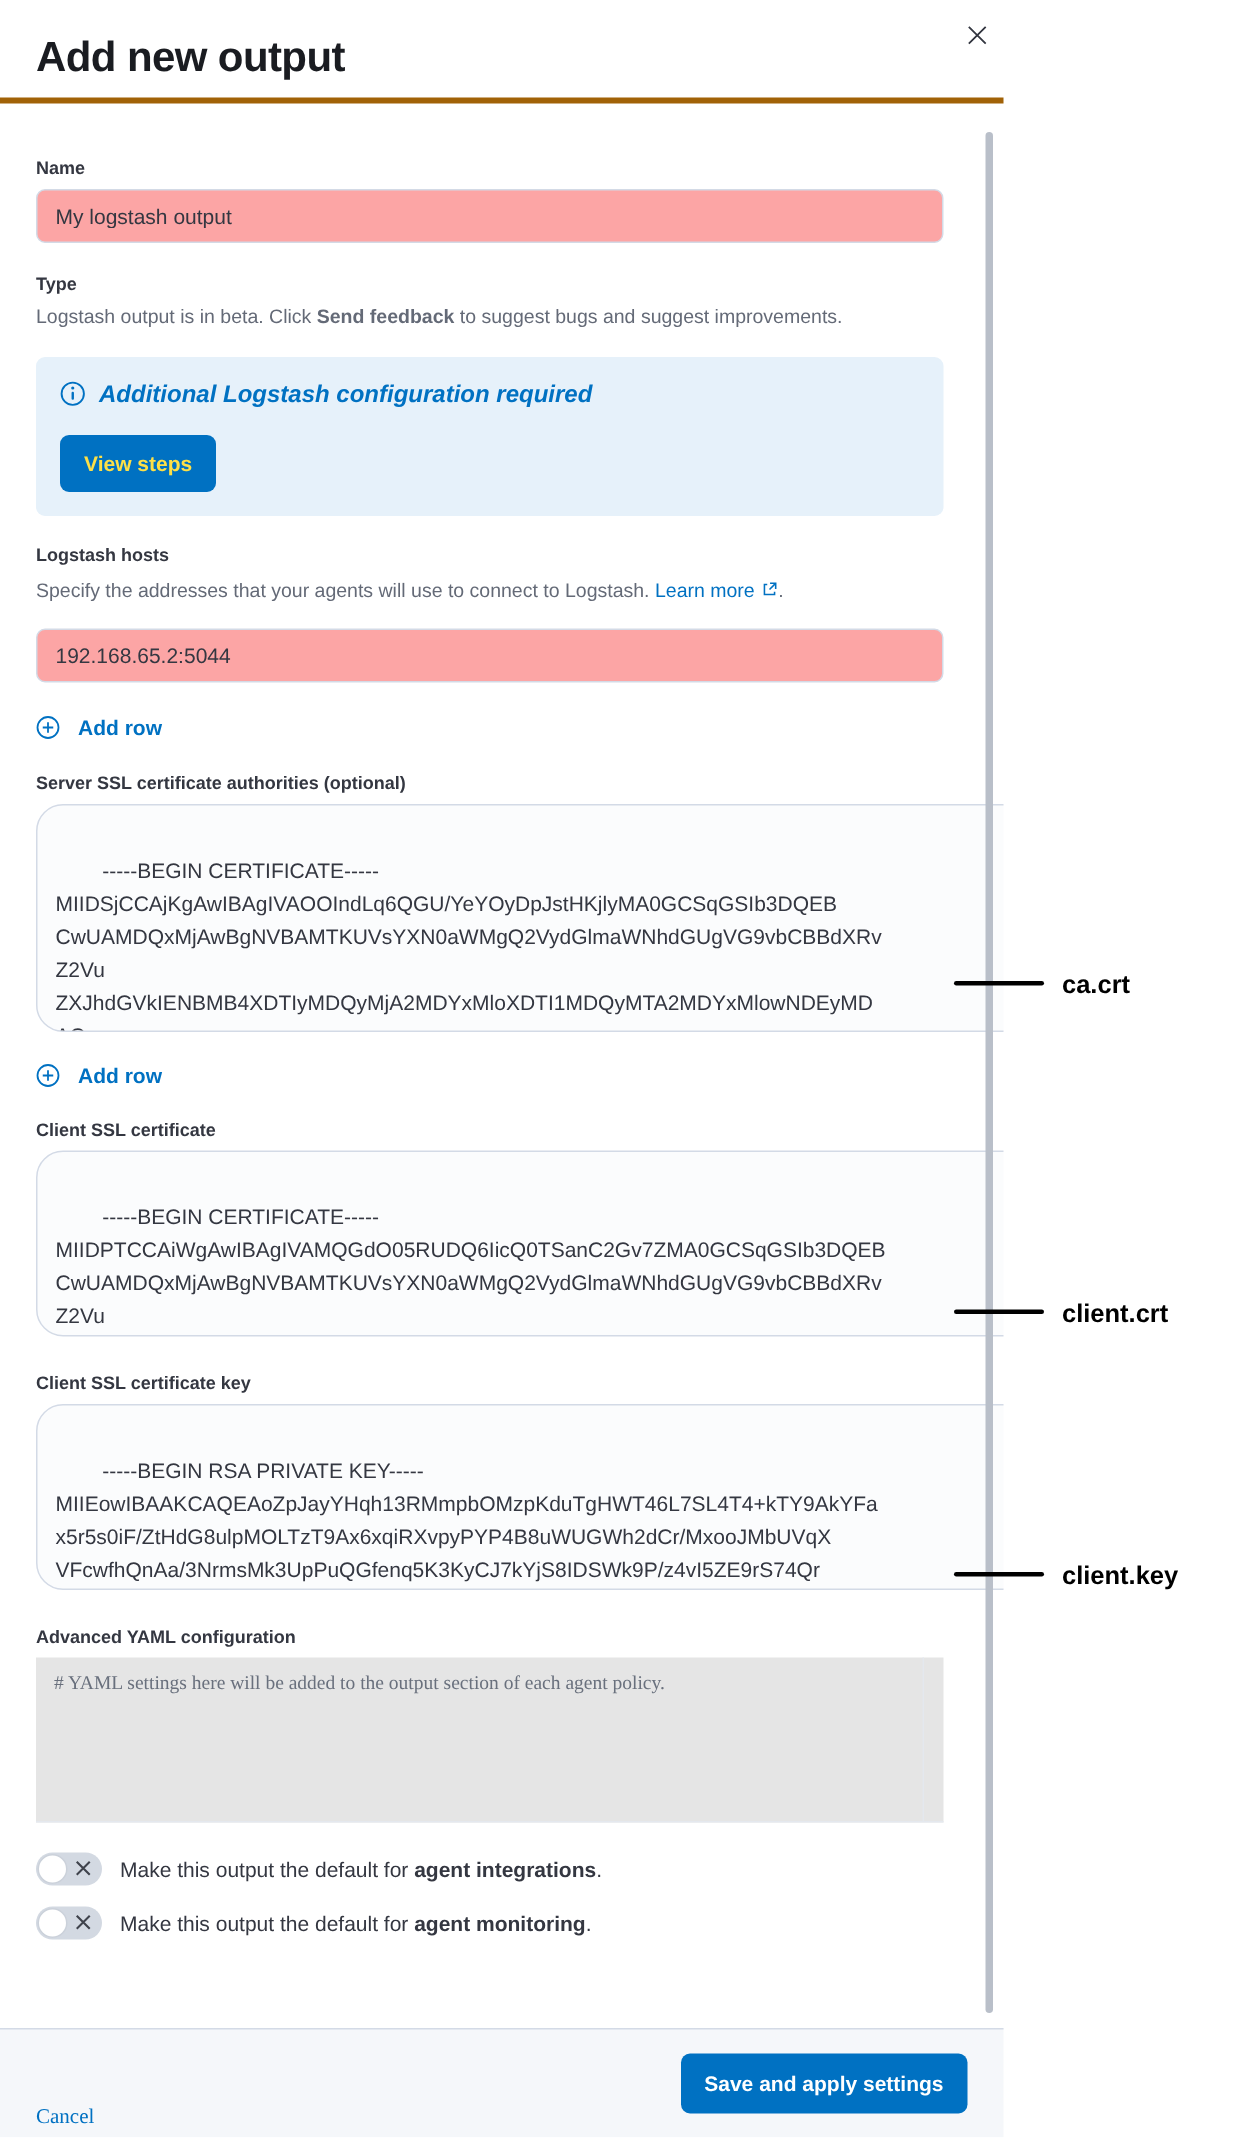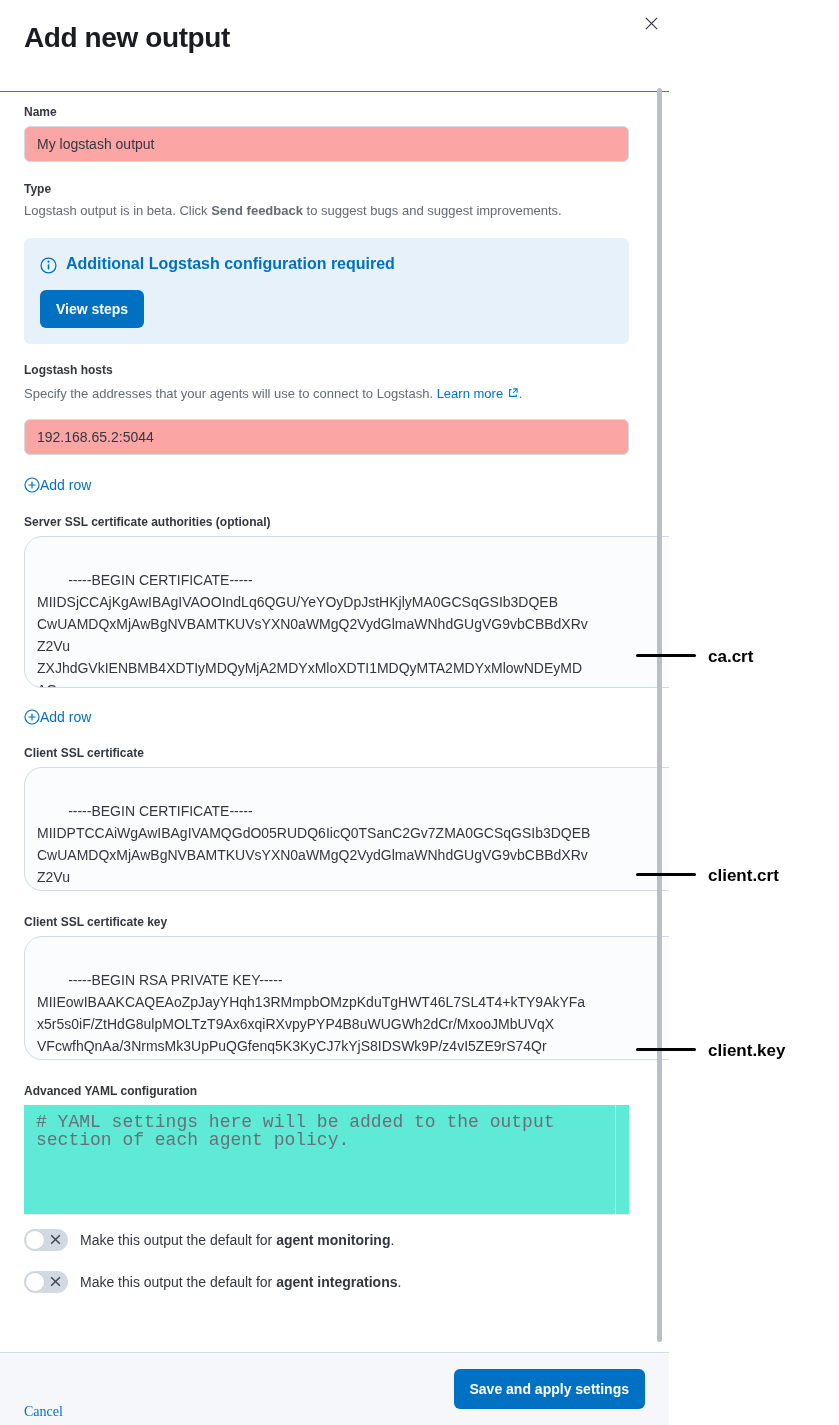--- a/index.html
+++ b/index.html
@@ -1,58 +1,58 @@
 <!DOCTYPE html>
 <html><head>
 <meta charset="utf-8">
 <style>
   * { margin:0; padding:0; box-sizing:border-box; }
   html,body { width:839px; height:1425px; background:#fff; font-family:"Liberation Sans",sans-serif; color:#343741; }
   .stage { position:relative; width:839px; height:1425px; overflow:hidden; background:#fff; }
 
   .flyout { position:absolute; left:0; top:0; width:669px; height:1425px; background:#fff; }
-  .flyout-header { height:92px; border-bottom:1px solid #a16207; padding:22px 24px 0 24px; position:relative; }
+  .flyout-header { height:69px; border-bottom:4px solid #a16207; padding:22px 24px 0 24px; position:relative; }
   .flyout-title { font-size:28px; font-weight:700; color:#1a1c21; letter-spacing:-0.4px; }
   .close-btn { position:absolute; top:10px; left:638px; width:26px; height:26px; background:none; border:none; cursor:pointer; display:flex; align-items:center; justify-content:center; }
 
   .flyout-body { position:absolute; top:81px; left:0; width:669px; height:1271px; overflow:hidden; padding:24px; }
   .flyout-scrollbar { position:absolute; left:657px; top:88px; width:5px; height:1254px; background:#b9bfc9; border-radius:3px; }
 
   .field-label { font-size:12px; line-height:14px; font-weight:700; color:#343741; margin-bottom:7px; }
   .text-input { display:flex; align-items:center; width:605px; height:36px; background:#fca5a5; border:1px solid #d3dae6; border-radius:6px; padding:0 12px; font-size:14px; color:#343741; font-family:"Liberation Sans",sans-serif; }
   input.text-input { outline:none; }
 
   .row-type { margin-top:20px; }
   .select-box { position:relative; cursor:pointer; }
   .select-box .chev { position:absolute; right:12px; top:10px; }
   .help-text { margin-top:7px; font-size:13px; line-height:16px; color:#646a77; }
   .help-text b { font-weight:700; }
   .link { color:#0071c2; text-decoration:none; cursor:pointer; }
 
   .callout { margin-top:19px; width:605px; background:#e6f1fa; border-radius:6px; padding:16px; }
-  .callout-title { display:flex; align-items:flex-end; gap:9px; font-size:16px; line-height:20px; font-weight:600; color:#0071c2; }
-  .btn-primary { margin-top:16px; height:38px; background:#0071c2; color:#ffffff; border:none; border-radius:6px; font-size:14px; font-weight:700; padding:0 16px; font-family:"Liberation Sans",sans-serif; cursor:pointer; }
+  .callout-title { display:flex; align-items:flex-start; gap:9px; font-size:16px; line-height:20px; font-weight:600; color:#0071c2;font-style:italic; }
+  .btn-primary { margin-top:16px; height:38px; background:#0071c2; color:#fde047; border:none; border-radius:6px; font-size:14px; font-weight:700; padding:0 16px; font-family:"Liberation Sans",sans-serif; cursor:pointer; }
 
   .section { margin-top:19px; }
   .hosts-help { margin-top:9px; font-size:13px; line-height:16px; color:#646a77; }
   .hosts-input { margin-top:17px; }
-  .add-row { margin-top:22px; display:flex; align-items:center; gap:0; background:none; border:none; color:#0071c2; font-size:14px; font-weight:400; font-family:"Liberation Sans",sans-serif; cursor:pointer; padding:0; }
+  .add-row { margin-top:22px; display:flex; align-items:center; gap:12px; background:none; border:none; color:#0071c2; font-size:14px; font-weight:700; font-family:"Liberation Sans",sans-serif; cursor:pointer; padding:0; }
 
   .cert-label { margin-top:22px; }
   .cert-box { margin-top:6px; position:relative; width:718px; background:#fbfcfd; border:1px solid #d3dae6; border-radius:18px; padding:10px 26px 0 12px; font-size:14px; line-height:22px; color:#343741; white-space:pre-wrap; word-break:break-all; overflow:hidden; }
   .cert-box.h-tall { height:152px; }
   .cert-box.h-short { height:124px; }
   .cert-track { position:absolute; top:1px; right:1px; bottom:13px; width:11px; background:#36383d; border-radius:0 5px 0 0; }
   .cert-thumb { position:absolute; top:5px; left:1px; width:8px; background:#9da1a8; border-radius:4px; }
   .t40 { height:40px; } .t58 { height:58px; }
   .cert-resize { position:absolute; right:1px; bottom:1px; width:12px; height:12px; background:#fff; cursor:nwse-resize; }
 
   .label-mt21 { margin-top:21px; } .label-mt24 { margin-top:24px; }
 
-  .yaml-editor { margin-top:6px; position:relative; width:605px; height:110px; background:#5eead4; border-bottom:1px solid #e4e8ee; padding:8px 12px; font-family:Liberation Mono, monospace; font-size:18px; line-height:18px; color:#69707d; cursor:text; }
+  .yaml-editor { margin-top:6px; position:relative; width:605px; height:110px; background:#e5e5e5; border-bottom:1px solid #e4e8ee; padding:8px 12px; font-family:Liberation Serif, serif; font-size:13px; line-height:18px; color:#69707d; cursor:text; }
   .print-margin { position:absolute; top:0; bottom:0; left:591px; width:1px; background:#e4e8ee; }
 
   .toggle-row { display:flex; align-items:center; gap:12px; }
   .toggle-row.first { margin-top:20px; } .toggle-row.second { margin-top:14px; }
   .switch { position:relative; width:44px; height:22px; border-radius:11px; background:#d3d9e2; border:none; cursor:pointer; flex:0 0 auto; }
   .knob { position:absolute; left:1px; top:1px; width:20px; height:20px; border-radius:50%; background:#fff; border:1px solid #cbd1da; }
   .switch-x { position:absolute; right:6px; top:4px; }
   .toggle-label { font-size:14px; color:#343741; }
   .toggle-label b { font-weight:700; }
 
@@ -184,42 +184,42 @@
               <path d="M11 3 L3 11 M11 7 L7 11" stroke="#8c939c" stroke-width="1.2" fill="none"></path>
             </svg></span>
       </div>
 
       <div class="field-label label-mt24">Advanced YAML configuration</div>
       <div class="yaml-editor">
         <span># YAML settings here will be added to the output section of each agent policy.</span>
         <span class="print-margin"></span>
       </div>
 
+      <div class="toggle-row first">
+        <button class="switch">
+          <span class="knob"></span>
+          <span class="switch-x">
+              <svg width="13" height="13" viewBox="0 0 12 12">
+                <path d="M2 2 L10 10 M10 2 L2 10" stroke="#3f434c" stroke-width="1.3" fill="none"></path>
+              </svg>
+            </span>
+        </button>
+        <span class="toggle-label"><span>Make this output the default for </span><b>agent integrations</b><span>.</span></span>
+      </div>
       <div class="toggle-row second">
         <button class="switch">
           <span class="knob"></span>
           <span class="switch-x">
               <svg width="13" height="13" viewBox="0 0 12 12">
                 <path d="M2 2 L10 10 M10 2 L2 10" stroke="#3f434c" stroke-width="1.3" fill="none"></path>
               </svg>
             </span>
         </button>
         <span class="toggle-label"><span>Make this output the default for </span><b>agent monitoring</b><span>.</span></span>
       </div>
-      <div class="toggle-row first">
-        <button class="switch">
-          <span class="knob"></span>
-          <span class="switch-x">
-              <svg width="13" height="13" viewBox="0 0 12 12">
-                <path d="M2 2 L10 10 M10 2 L2 10" stroke="#3f434c" stroke-width="1.3" fill="none"></path>
-              </svg>
-            </span>
-        </button>
-        <span class="toggle-label"><span>Make this output the default for </span><b>agent integrations</b><span>.</span></span>
-      </div>
 
     </div>
 
     <div class="flyout-footer">
       <button class="cancel-link">Cancel</button>
       <button class="save-btn">Save and apply settings</button>
     </div>
 
     <div class="flyout-scrollbar"></div>
   </div>

